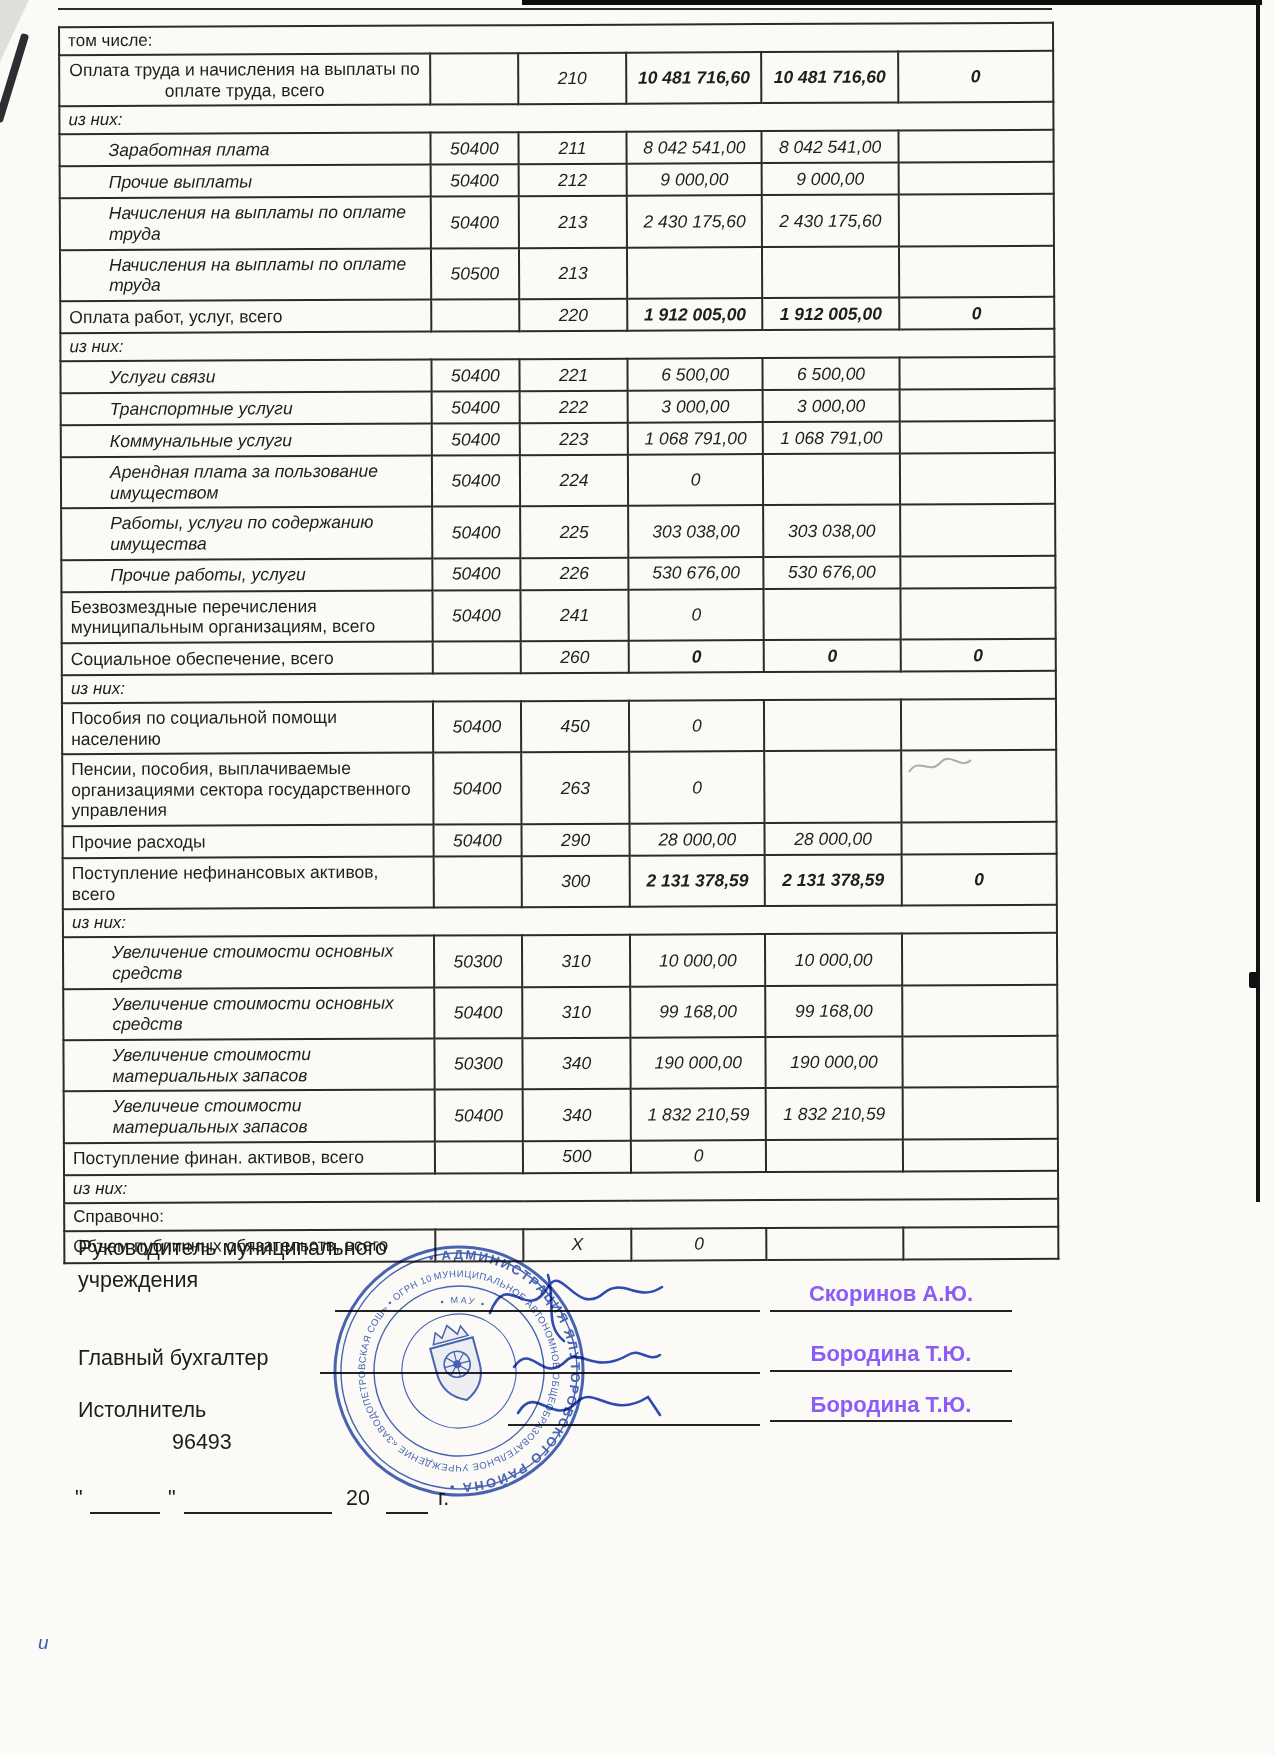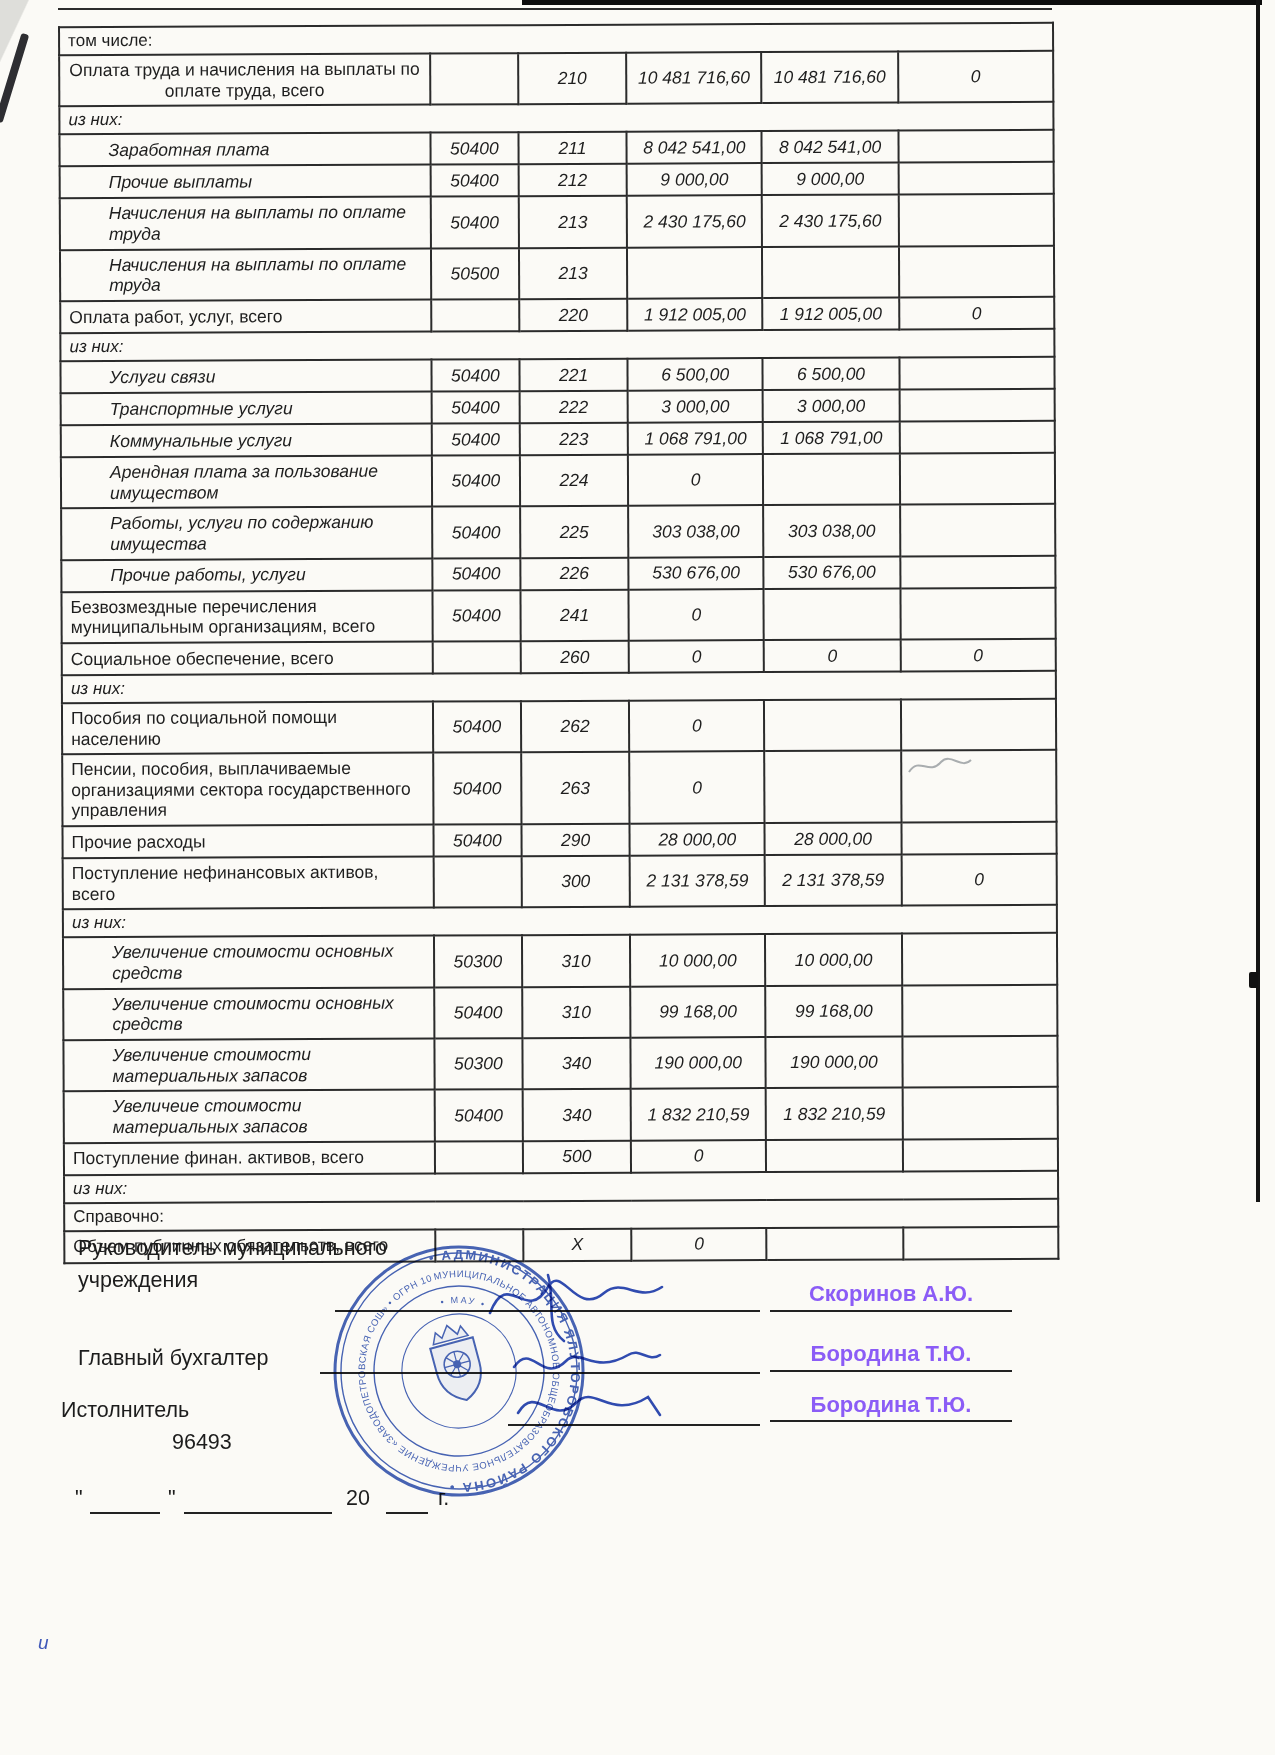--- a/index.html
+++ b/index.html
@@ -26,21 +26,21 @@
   
   .table-wrap { position:absolute; left:58px; top:24px; width:996px; transform:rotate(-0.25deg); transform-origin:50% 0; }
   table { border-collapse:collapse; width:996px; table-layout:fixed; }
   td { border:2px solid #2b2b2b; padding:4px 8px; font-size:17.5px; line-height:1.18;
        vertical-align:middle; height:32px; color:#1e1e1e; }
   td.name { text-align:left; }
   td.name.ind { padding-left:48px; }
   td.name.it { font-style:italic; }
   td.name.ctr { text-align:center; padding-left:8px; }
   td.c { text-align:center; font-style:italic; }
-  tr.b td.v { font-weight:normal;border-radius:11px; }
+  tr.b td.v { font-weight:bold;border-radius:11px; }
   td.sec { height:25px; padding:3px 8px; font-size:17px; }
   td.sec.i { font-style:italic; }
 
   
   .footer { position:absolute; left:0; top:0; width:1275px; height:1755px; pointer-events:none; }
   .ftext { position:absolute; font-size:21.5px; color:#1c1c1c; }
   .sig-line { position:absolute; border-bottom:2px solid #222; height:2px; }
   .sig-name { position:absolute; width:242px; text-align:center; font-size:22px; color:#8b5cf6;font-weight:bold; }
 
   
@@ -193,21 +193,21 @@
           <td class="c v">0</td>
           <td class="c v">0</td>
           <td class="c v">0</td>
         </tr>
         <tr>
           <td colspan="6" class="sec i">из них:</td>
         </tr>
         <tr>
           <td class="name">Пособия по социальной помощи населению</td>
           <td class="c">50400</td>
-          <td class="c">262</td>
+          <td class="c">450</td>
           <td class="c v">0</td>
           <td class="c v"></td>
           <td class="c v"></td>
         </tr>
         <tr>
           <td class="name">Пенсии, пособия, выплачиваемые организациями сектора государственного управления</td>
           <td class="c">50400</td>
           <td class="c">263</td>
           <td class="c v">0</td>
           <td class="c v"></td>
@@ -297,21 +297,21 @@
   </div>
   <div class="sig-line" style="left:335px; top:1310px; width:425px;"></div>
   <div class="sig-name" style="left:770px; top:1281px;">Скоринов А.Ю.</div>
   <div class="sig-line" style="left:770px; top:1310px; width:242px;"></div>
 
   <div class="ftext" style="left:78px; top:1346px;">Главный бухгалтер</div>
   <div class="sig-line" style="left:320px; top:1372px; width:440px;"></div>
   <div class="sig-name" style="left:770px; top:1341px;">Бородина Т.Ю.</div>
   <div class="sig-line" style="left:770px; top:1370px; width:242px;"></div>
 
-  <div class="ftext" style="left:61px; top:1398px;">Истолнитель</div>
+  <div class="ftext" style="left:78px; top:1398px;">Истолнитель</div>
   <div class="ftext" style="left:172px; top:1430px;">96493</div>
   <div class="sig-line" style="left:508px; top:1424px; width:252px;"></div>
   <div class="sig-name" style="left:770px; top:1392px;">Бородина Т.Ю.</div>
   <div class="sig-line" style="left:770px; top:1420px; width:242px;"></div>
 
   <div class="ftext" style="left:75px; top:1486px;">"</div>
   <div class="sig-line" style="left:90px; top:1512px; width:70px;"></div>
   <div class="ftext" style="left:168px; top:1486px;">"</div>
   <div class="sig-line" style="left:184px; top:1512px; width:148px;"></div>
   <div class="ftext" style="left:346px; top:1486px;text-align:center;">20</div>

